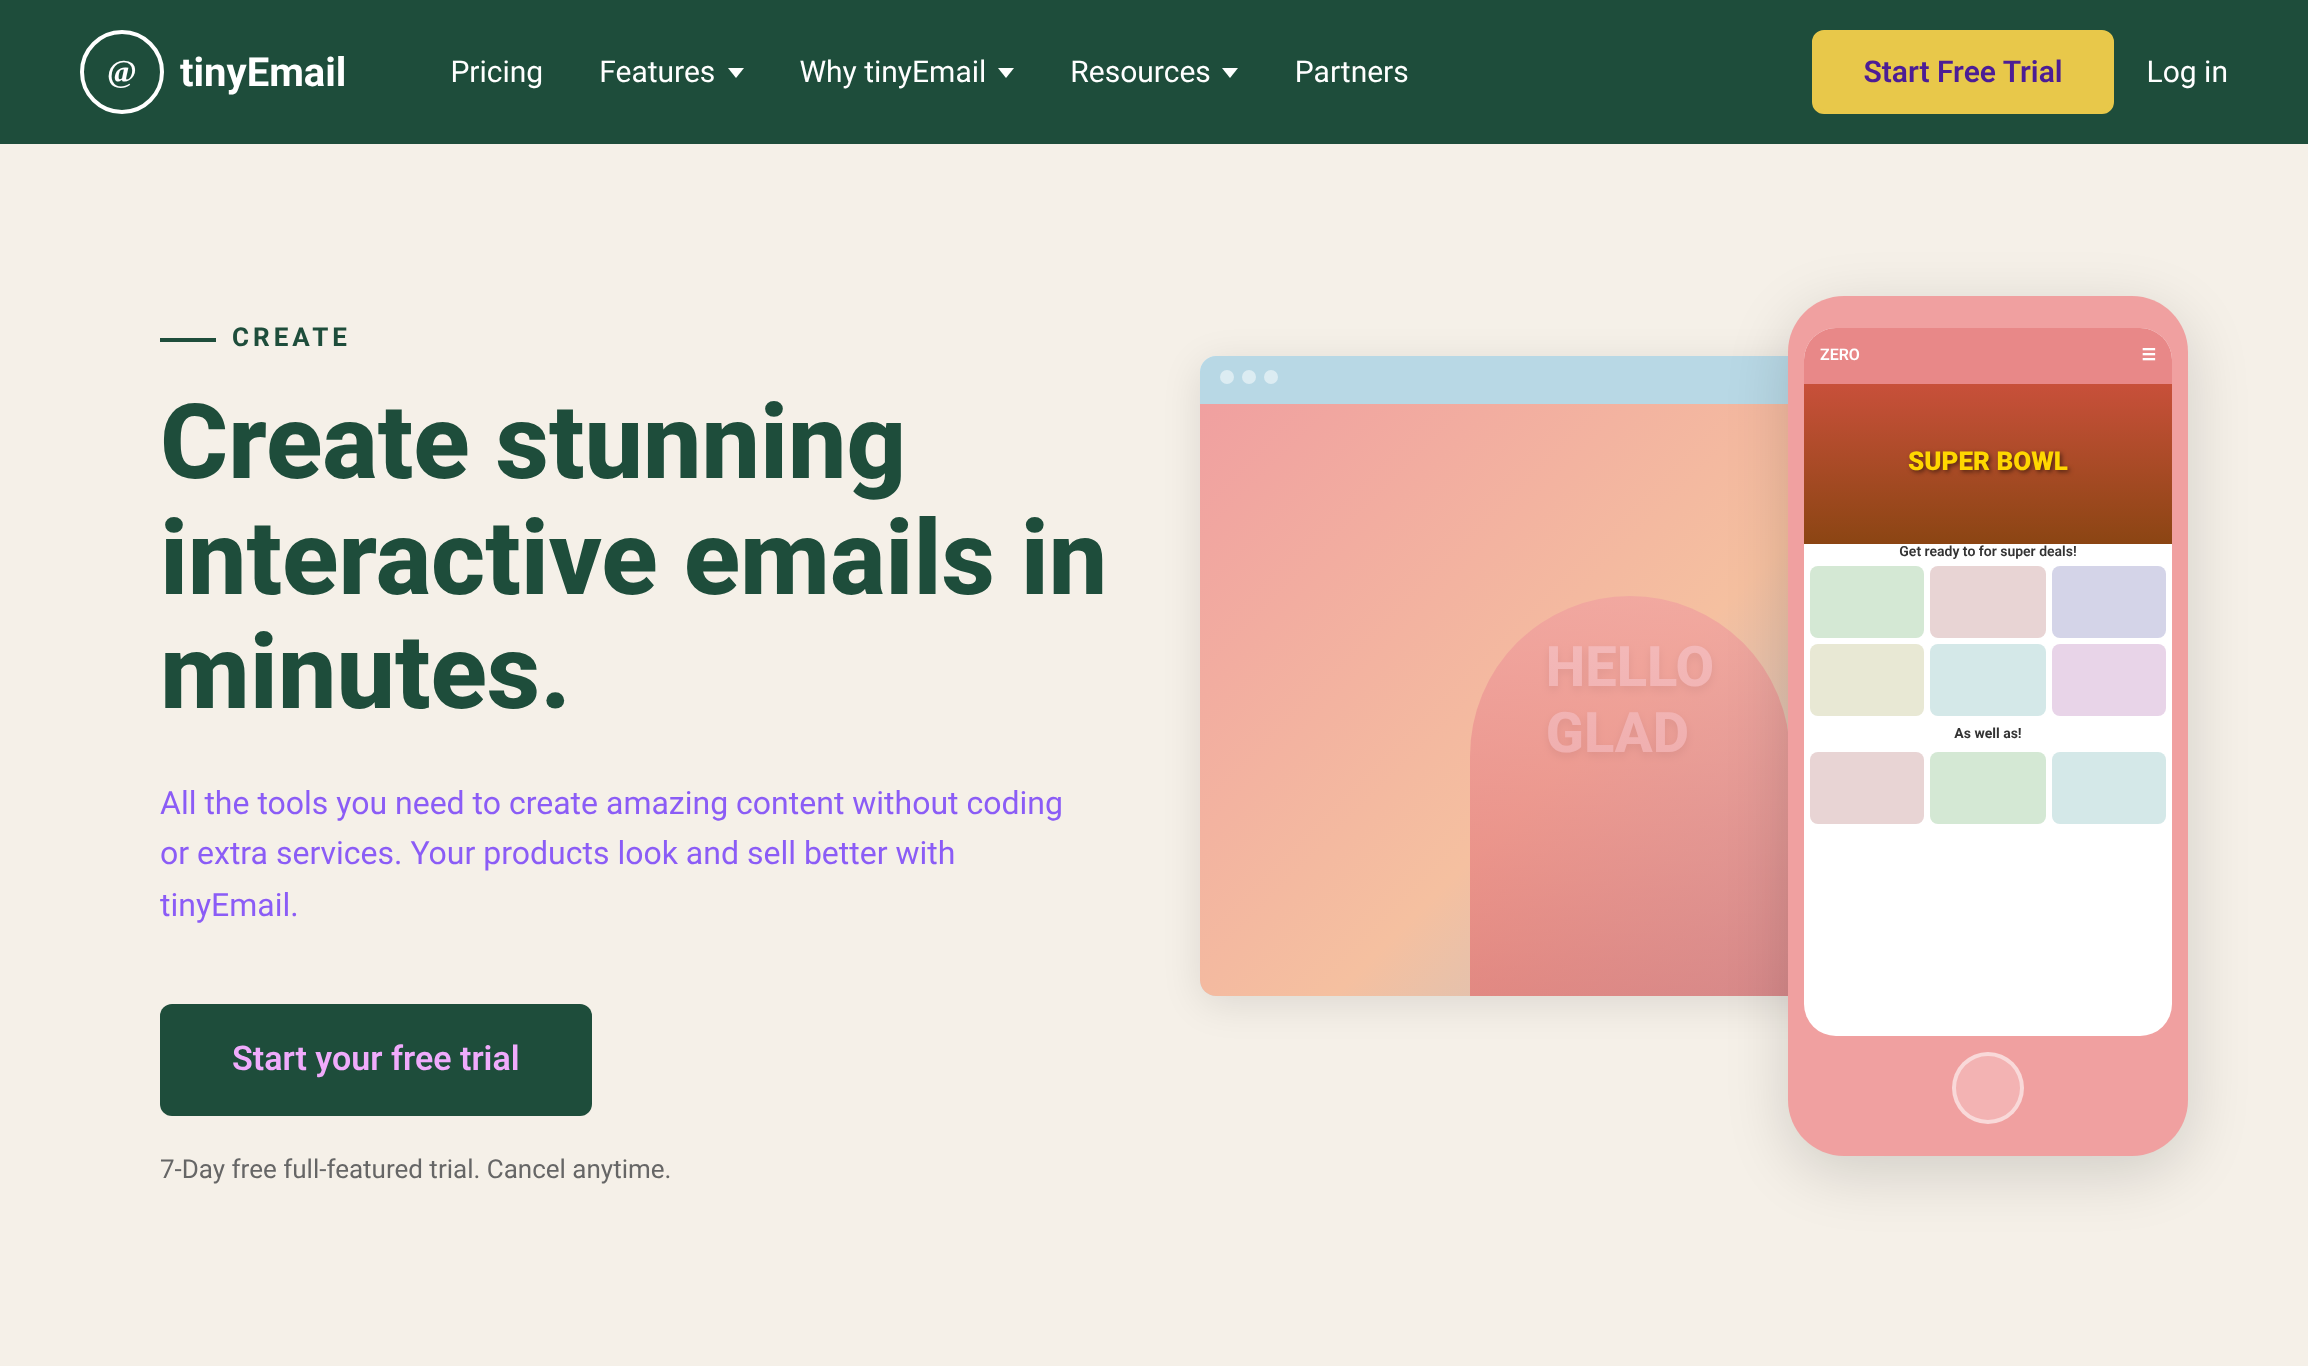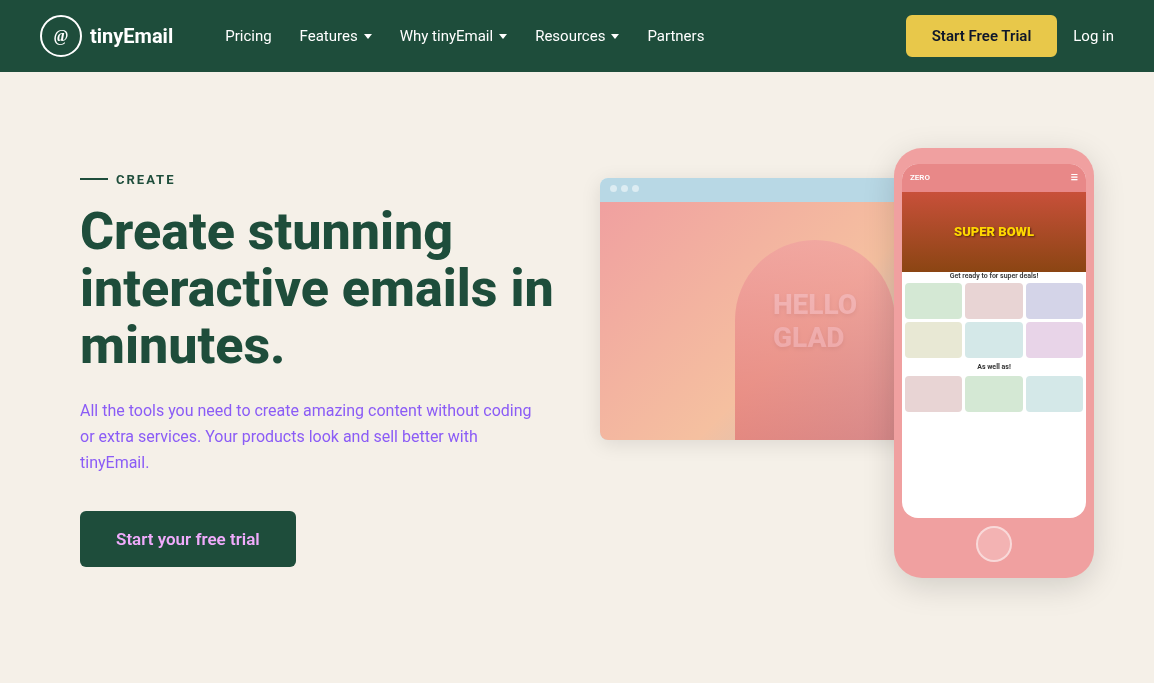--- a/index.html
+++ b/index.html
@@ -55,21 +55,21 @@
       border-top: 5px solid #ffffff;
       margin-left: 2px;
     }
     .nav-right {
       display: flex;
       align-items: center;
       gap: 16px;
     }
     .btn-trial {
       background: #e8c84a;
-      color: #0f172a;
+      color: #4c1d95;
       border: 2px solid #e8c84a;
       padding: 10px 24px;
       border-radius: 6px;
       font-size: 15px;
       font-weight: 600;
       cursor: pointer;
       text-decoration: none;
     }
     .btn-login {
       color: #ffffff;
@@ -156,21 +156,21 @@
       height: 480px;
       min-width: 480px;
     }
 
     
     .desktop-mockup {
       position: absolute;
       left: 0;
       top: 40px;
       width: 430px;
-      height: 262px;
+      height: 320px;
       background: #c8e8f5;
       border-radius: 8px;
       overflow: hidden;
       box-shadow: 0 4px 20px rgba(0,0,0,0.1);
     }
     .desktop-mockup::before {
       content: '';
       position: absolute;
       top: 0; left: 0; right: 0;
       height: 24px;
@@ -355,20 +355,21 @@
 
 <section class="hero">
   <div class="hero-left">
     <div class="hero-tag">
       <span class="hero-tag-line"></span>
       <span class="hero-tag-text">CREATE</span>
     </div>
     <h1 class="hero-title">Create stunning interactive emails in minutes.</h1>
     <p class="hero-desc">All the tools you need to create amazing content without coding or extra services. Your products look and sell better with tinyEmail.</p>
     <a class="btn-cta">Start your free trial</a>
+    <p class="hero-sub">7-Day free full-featured trial. Cancel anytime.</p>
   </div>
 
   <div class="hero-right">
 
     <div class="desktop-mockup">
       <div class="desktop-dots">
         <div class="dot"></div>
         <div class="dot"></div>
         <div class="dot"></div>
       </div>

